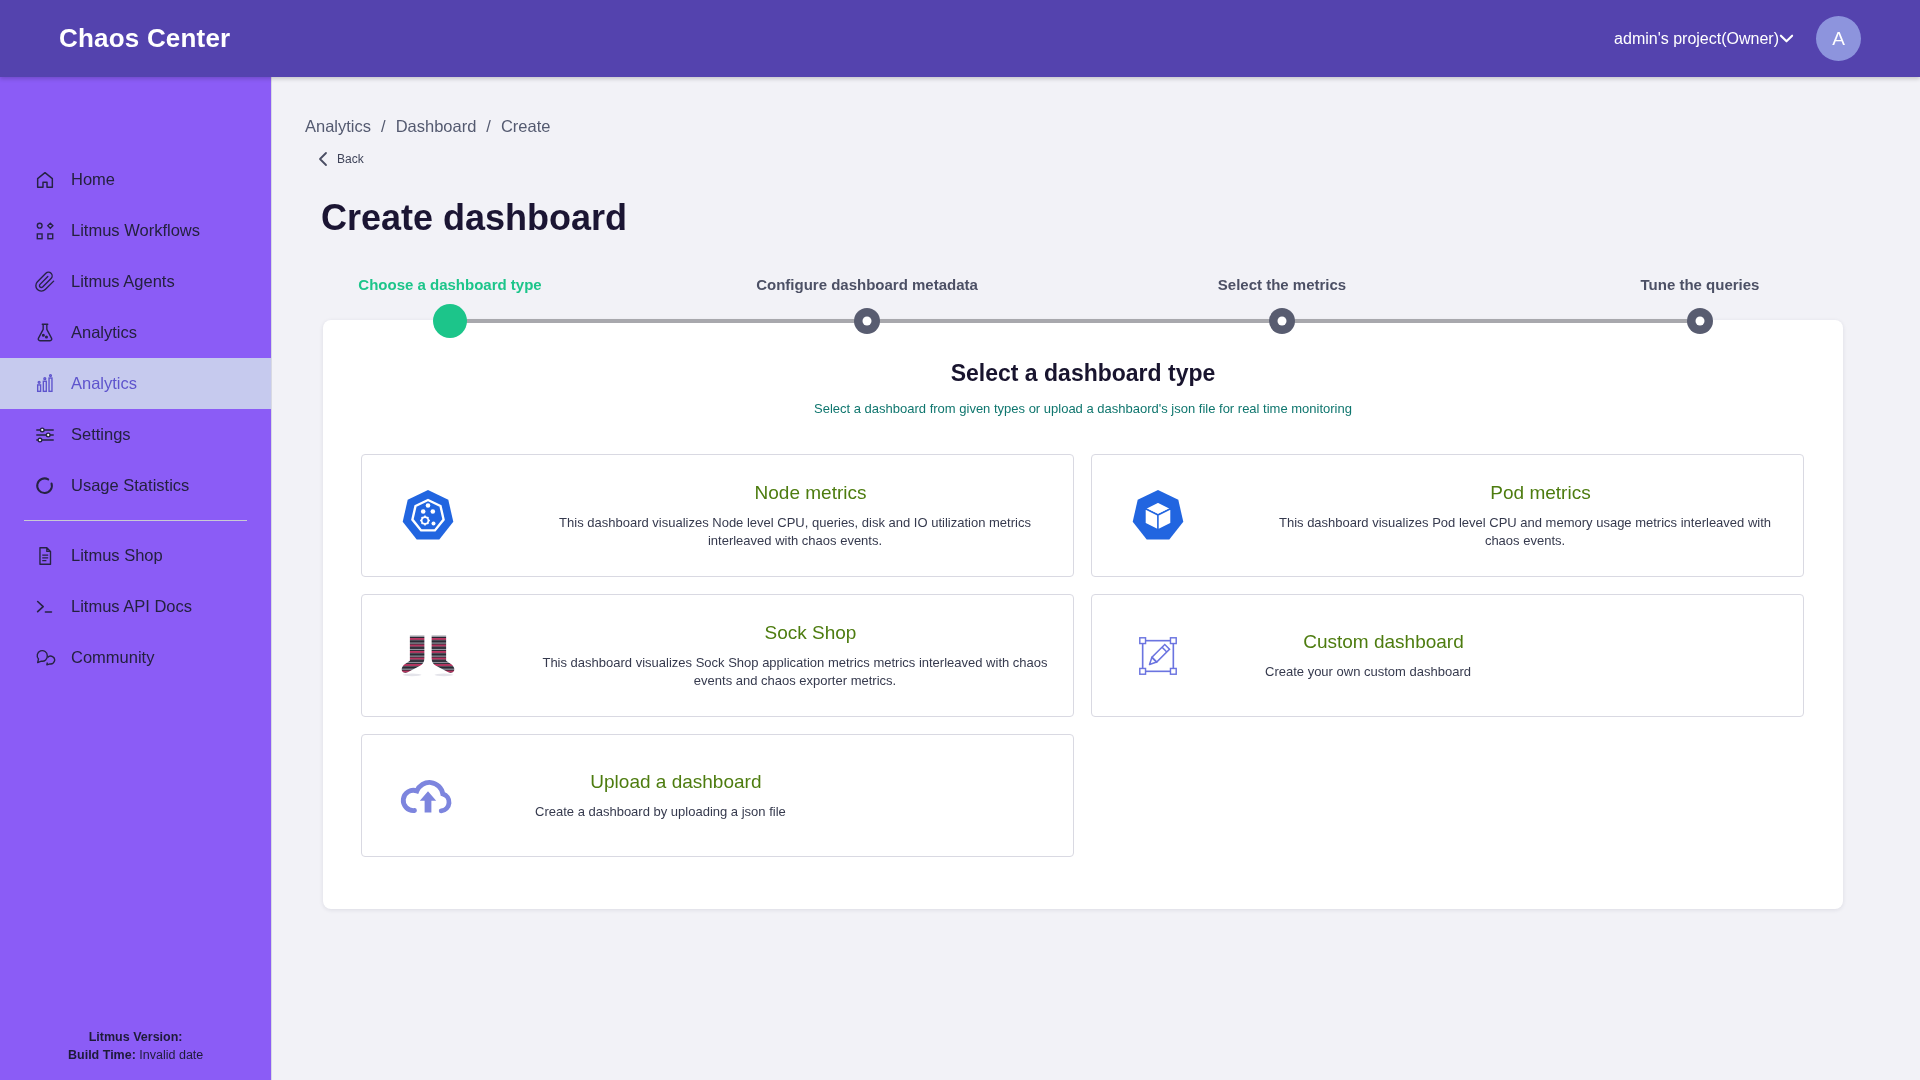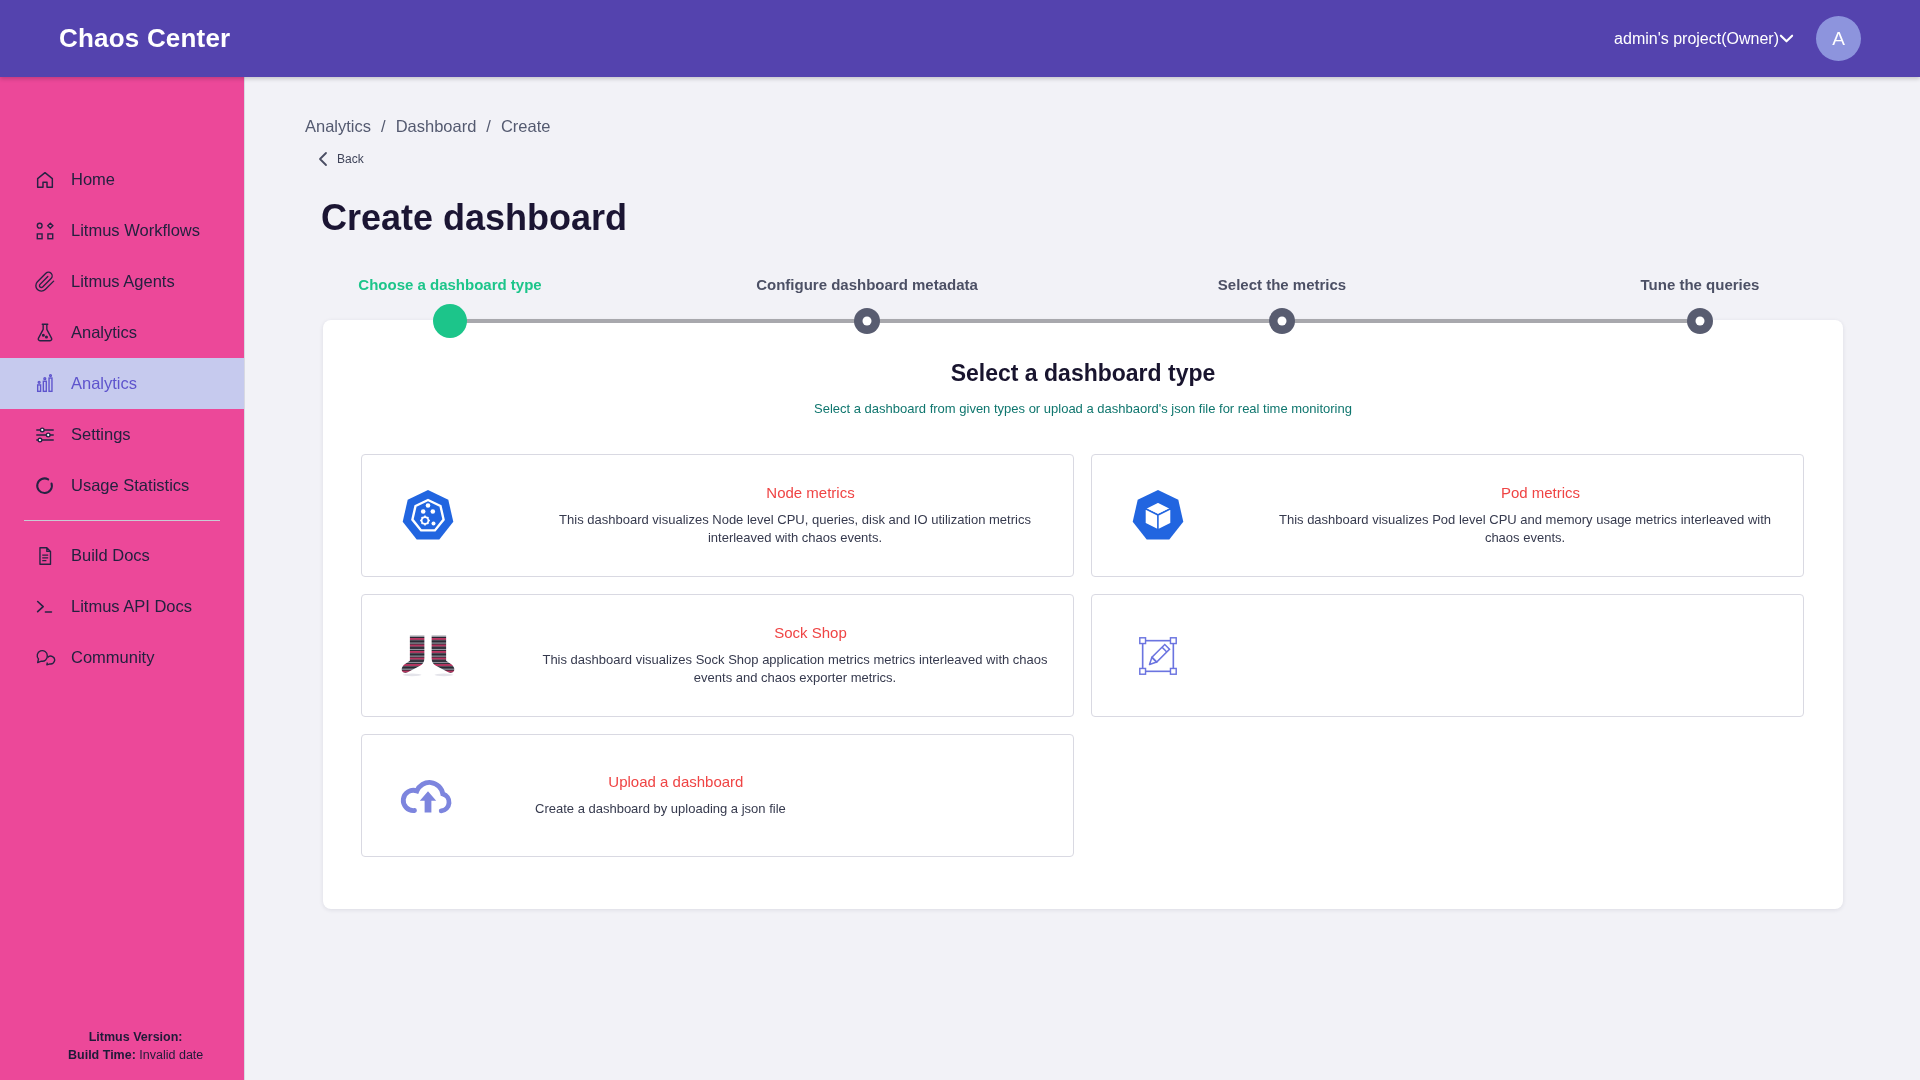--- a/index.html
+++ b/index.html
@@ -16,22 +16,22 @@
   .brand { color:#fff; font-size:26px; font-weight:700; letter-spacing:.2px; }
   .topbar-right { margin-left:auto; display:flex; align-items:center; gap:22px; }
   .project-switcher { display:flex; align-items:center; color:#fff; font-size:16px; cursor:pointer; }
   .avatar {
     width:45px; height:45px; border-radius:50%; background:#8d94dd;
     color:#fff; font-size:19px; display:flex; align-items:center; justify-content:center; cursor:pointer;
   }
 
   
   .sidebar {
-    position:absolute; left:0; top:77px; bottom:0; width:245px;
-    background:#ec4899; border-right:1px solid #d8d9e2; z-index:5;
+    position:absolute; left:0; top:77px; bottom:0; width:272px;
+    background:#8b5cf6; border-right:1px solid #d8d9e2; z-index:5;
   }
   .nav-main { padding-top:77px; }
   .nav-item {
     height:51px; display:flex; align-items:center; padding-left:34px;
     cursor:pointer; color:#24213f; font-size:16.5px; font-weight:500;
   }
   .nav-item .nico { width:22px; height:22px; flex:none; display:flex; align-items:center; justify-content:center; }
   .nav-item .nlabel { margin-left:15px; }
   .nav-item.active { background:#c6caee; color:#5e54cd; }
   .nav-item svg { stroke:#262343; }
@@ -72,21 +72,21 @@
   .panel-heading { font-size:23px; font-weight:700; color:#18142e; }
   .panel-sub { margin-top:14px; font-size:13px; color:#0f766e; }
 
   .cards-grid { margin-top:38px; display:grid; grid-template-columns:713px 713px; gap:17px 17px; }
   .type-card {
     height:123px; background:#fff; border:1px solid #d9d9e2; border-radius:4px;
     display:flex; align-items:center; cursor:pointer;
   }
   .card-icon { flex:none; margin-left:37px; width:58px; display:flex; align-items:center; justify-content:center; }
   .card-text { margin-left:78px; padding-right:18px; }
-  .card-title { font-size:15px; font-weight:500; color:#ef4444;margin-left:31px; }
+  .card-title { font-size:19px; font-weight:500; color:#4d7c0f;margin-left:31px; }
   .card-desc { margin-top:10px; font-size:13px; line-height:18px; color:#363a4e; max-width:558px; }
   .span-first { grid-column:1; }
 </style>
 </head>
 <body>
 
 <div class="app">
 
   <header class="topbar">
     <div class="brand">Chaos Center</div>
@@ -186,21 +186,21 @@
 
       <hr class="nav-divider">
 
       <div class="nav-item">
         <span class="nico">
           <svg width="22" height="22" viewBox="0 0 24 24" fill="none" stroke-width="1.5" stroke-linejoin="round">
               <path d="M6.5 3 H14 L18 7 V21 H6.5 Z M14 3 V7 H18"></path>
               <path d="M9 11 H15.5 M9 14 H15.5 M9 17 H13.5"></path>
             </svg>
         </span>
-        <span class="nlabel">Build Docs</span>
+        <span class="nlabel">Litmus Shop</span>
       </div>
 
       <div class="nav-item">
         <span class="nico">
           <svg width="22" height="22" viewBox="0 0 24 24" fill="none" stroke-width="1.8" stroke-linecap="round" stroke-linejoin="round">
               <path d="M4 6 L10 11.5 L4 17"></path>
               <path d="M12.5 17.5 H19"></path>
             </svg>
         </span>
         <span class="nlabel">Litmus API Docs</span>
@@ -338,20 +338,24 @@
               <rect x="37" y="5" width="6" height="6" fill="#fff" stroke="#6b74e0" stroke-width="1.5"></rect>
               <rect x="5" y="37" width="6" height="6" fill="#fff" stroke="#6b74e0" stroke-width="1.5"></rect>
               <rect x="37" y="37" width="6" height="6" fill="#fff" stroke="#6b74e0" stroke-width="1.5"></rect>
               <g transform="rotate(45 24 24)">
                 <rect x="20.5" y="10.5" width="7" height="19" stroke="#6b74e0" stroke-width="1.6"></rect>
                 <path d="M20.5 29.5 H27.5 L24 36.5 Z" stroke="#6b74e0" stroke-width="1.6" stroke-linejoin="round"></path>
                 <path d="M20.5 14.5 H27.5" stroke="#6b74e0" stroke-width="1.6"></path>
               </g>
             </svg>
           </span>
+          <div class="card-text">
+            <div class="card-title">Custom dashboard</div>
+            <div class="card-desc">Create your own custom dashboard</div>
+          </div>
         </div>
 
         <div class="type-card span-first">
           <span class="card-icon">
             <svg width="56" height="46" viewBox="0 0 58 46" fill="none">
               <path d="M15 38 a10.5 10.5 0 1 1 2.5 -20.3 a14 14 0 0 1 26.8 3.1 a9 9 0 0 1 -1.6 17.6" stroke="#7d85de" stroke-width="5" stroke-linecap="round"></path>
               <path d="M29 18 L20.5 28 H25.5 V40 H32.5 V28 H37.5 Z" fill="#7d85de"></path>
             </svg>
           </span>
           <div class="card-text">

